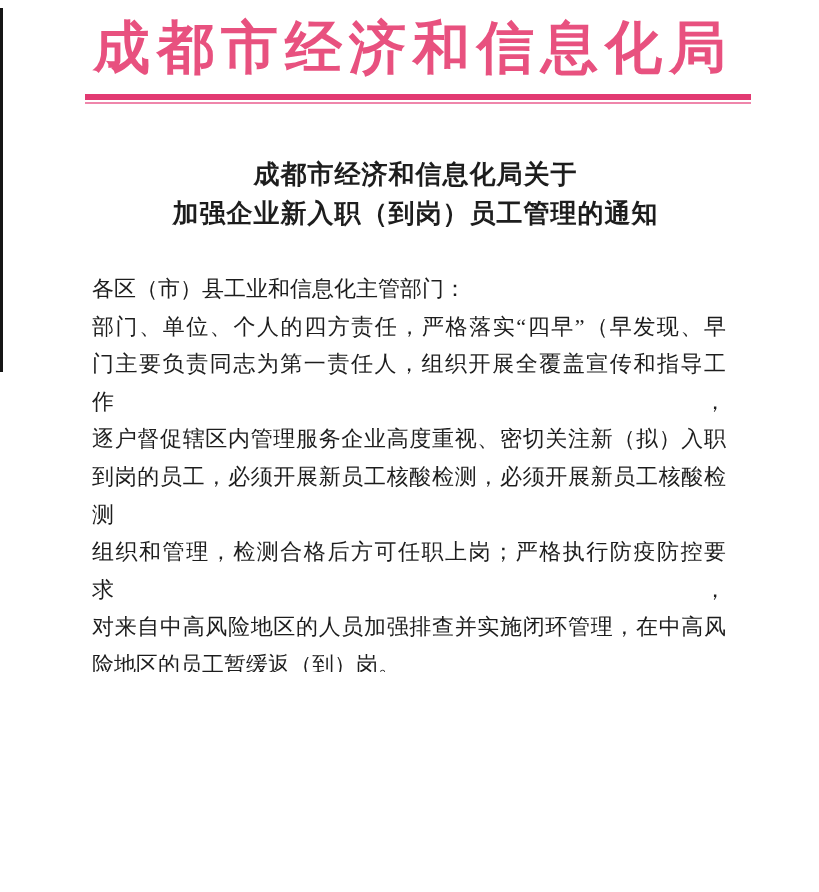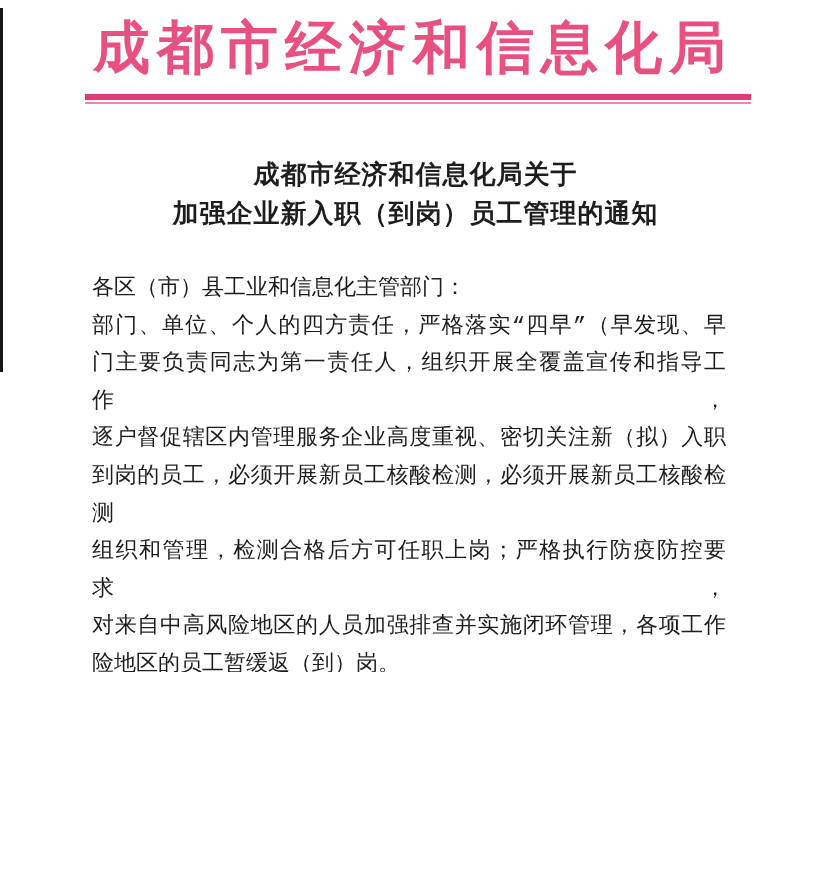--- a/index.html
+++ b/index.html
@@ -35,21 +35,21 @@
     font-family:"Liberation Sans","DejaVu Sans",sans-serif;
     font-weight:bold;font-size:26px;line-height:39px;
     letter-spacing:1px;
   }
   
   .body-text{
     position:absolute;top:270px;left:92px;width:634px;
     color:var(--text-black,#1d1d1d);
     font-size:22px;line-height:37.6px;
   }
-  .bline{white-space:nowrap;font-family:Liberation Mono, monospace;}
+  .bline{white-space:nowrap;}
   .bline.fill{
     white-space:normal;
     text-align:justify;
     text-align-last:justify;
     -moz-text-align-last:justify;
   }
   .bline.indent{text-indent:2em;}
   
   .sig{
     position:absolute;top:791px;right:130px;
@@ -89,21 +89,21 @@
     <div>加强企业新入职（到岗）员工管理的通知</div>
   </div>
 
   <div class="body-text" id="body-lines">
       <div class="bline">各区（市）县工业和信息化主管部门：</div>
       <div class="bline fill">部门、单位、个人的四方责任，严格落实“四早”（早发现、早</div>
       <div class="bline fill">门主要负责同志为第一责任人，组织开展全覆盖宣传和指导工作，</div>
       <div class="bline fill">逐户督促辖区内管理服务企业高度重视、密切关注新（拟）入职</div>
       <div class="bline fill">到岗的员工，必须开展新员工核酸检测，必须开展新员工核酸检测</div>
       <div class="bline fill">组织和管理，检测合格后方可任职上岗；严格执行防疫防控要求，</div>
-      <div class="bline fill">对来自中高风险地区的人员加强排查并实施闭环管理，各项工作</div>
+      <div class="bline fill">对来自中高风险地区的人员加强排查并实施闭环管理，在中高风</div>
       <div class="bline">险地区的员工暂缓返（到）岗。</div>
       <div class="bline indent">特此通知。</div>
     </div>
 
   <div class="sig">成都市经济和信息化局</div>
 
   <div class="date">2021年8月9日</div>
 
   <svg class="seal" viewBox="0 0 160 160" aria-hidden="true">
     <defs>

